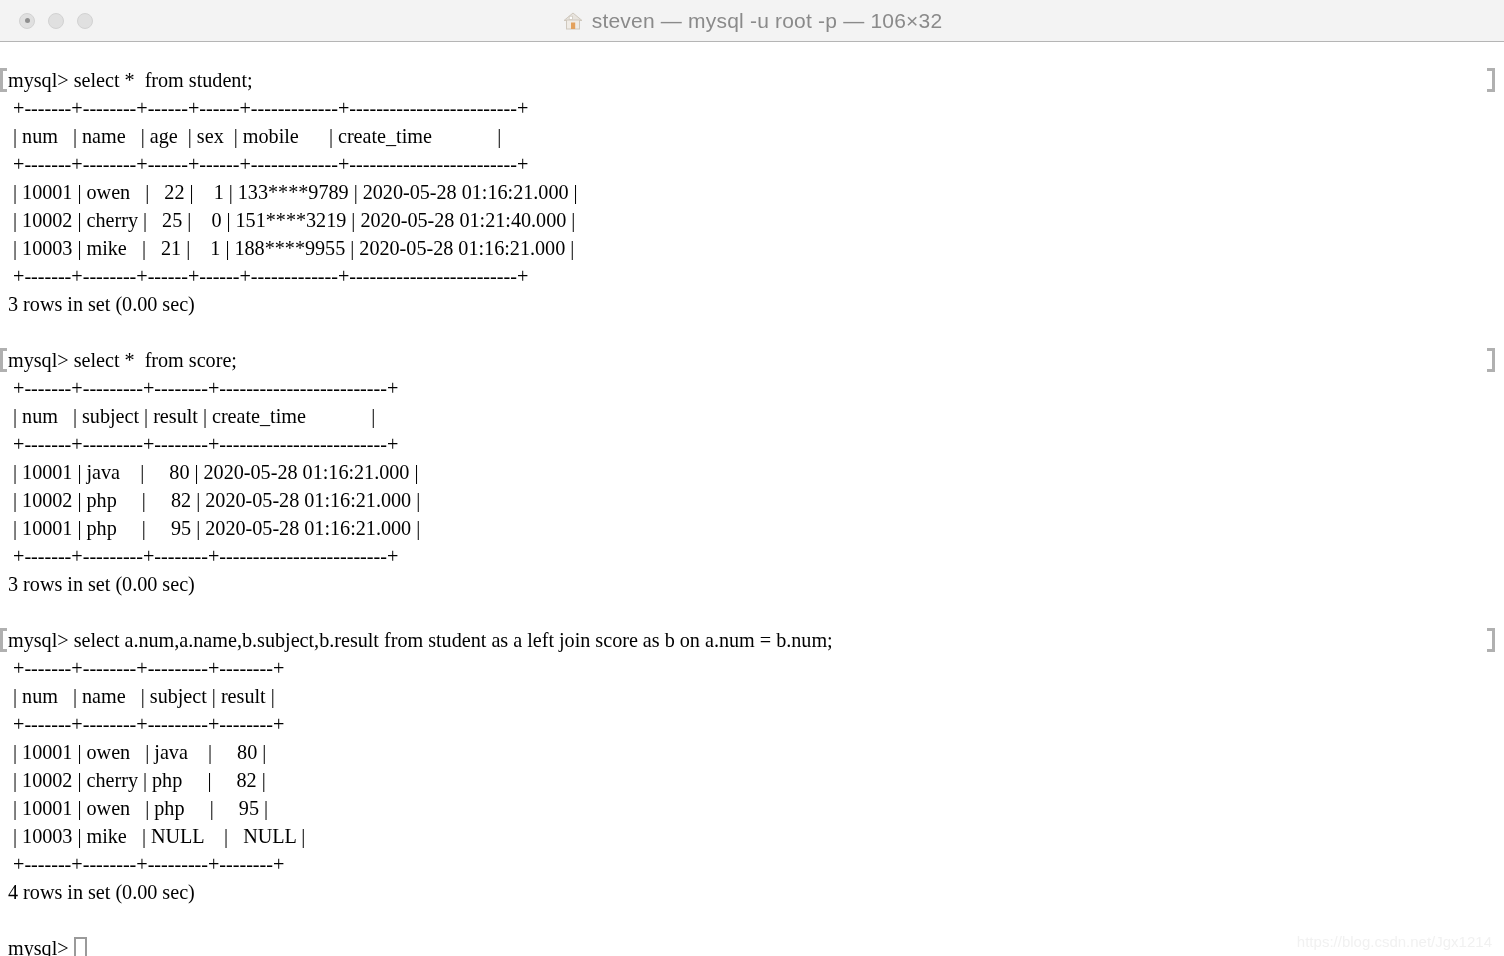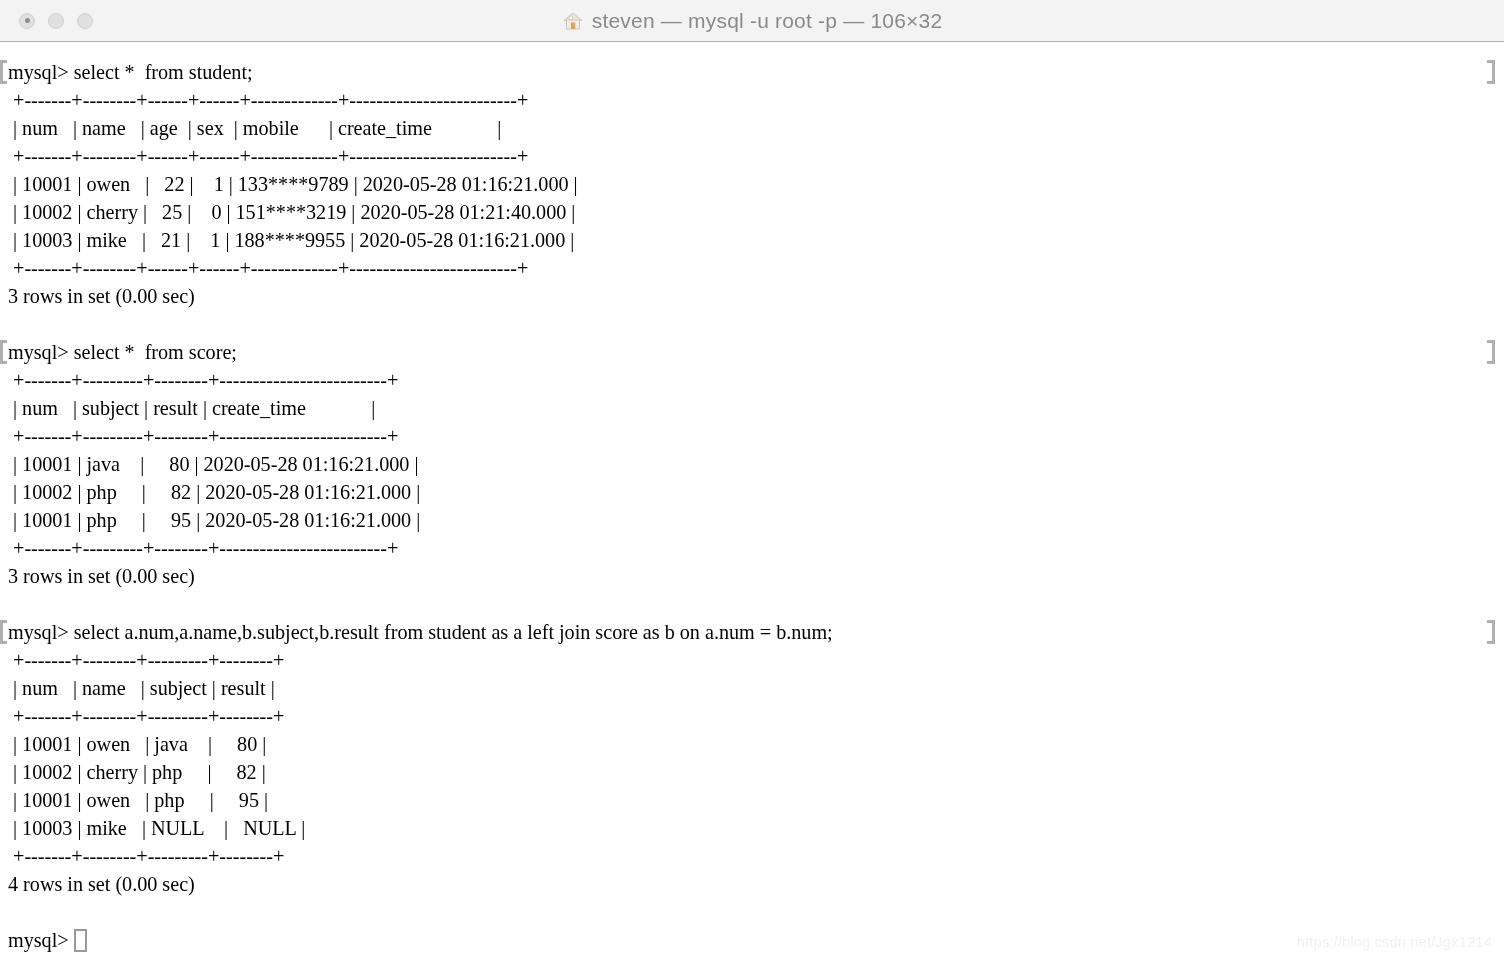--- a/index.html
+++ b/index.html
@@ -14,20 +14,21 @@
     font-family: "DejaVu Sans Mono", monospace;
   }
 
   #window {
     position: relative;
     width: 1504px;
     height: 956px;
     background: #ffffff;
     display: flex;
     flex-direction: column;
+    gap: 8px;
   }
 
   
   #titlebar {
     position: relative;
     height: 42px;
     min-height: 42px;
     background: #f3f3f3;
     border-bottom: 1px solid #b5b5b5;
     display: flex;

